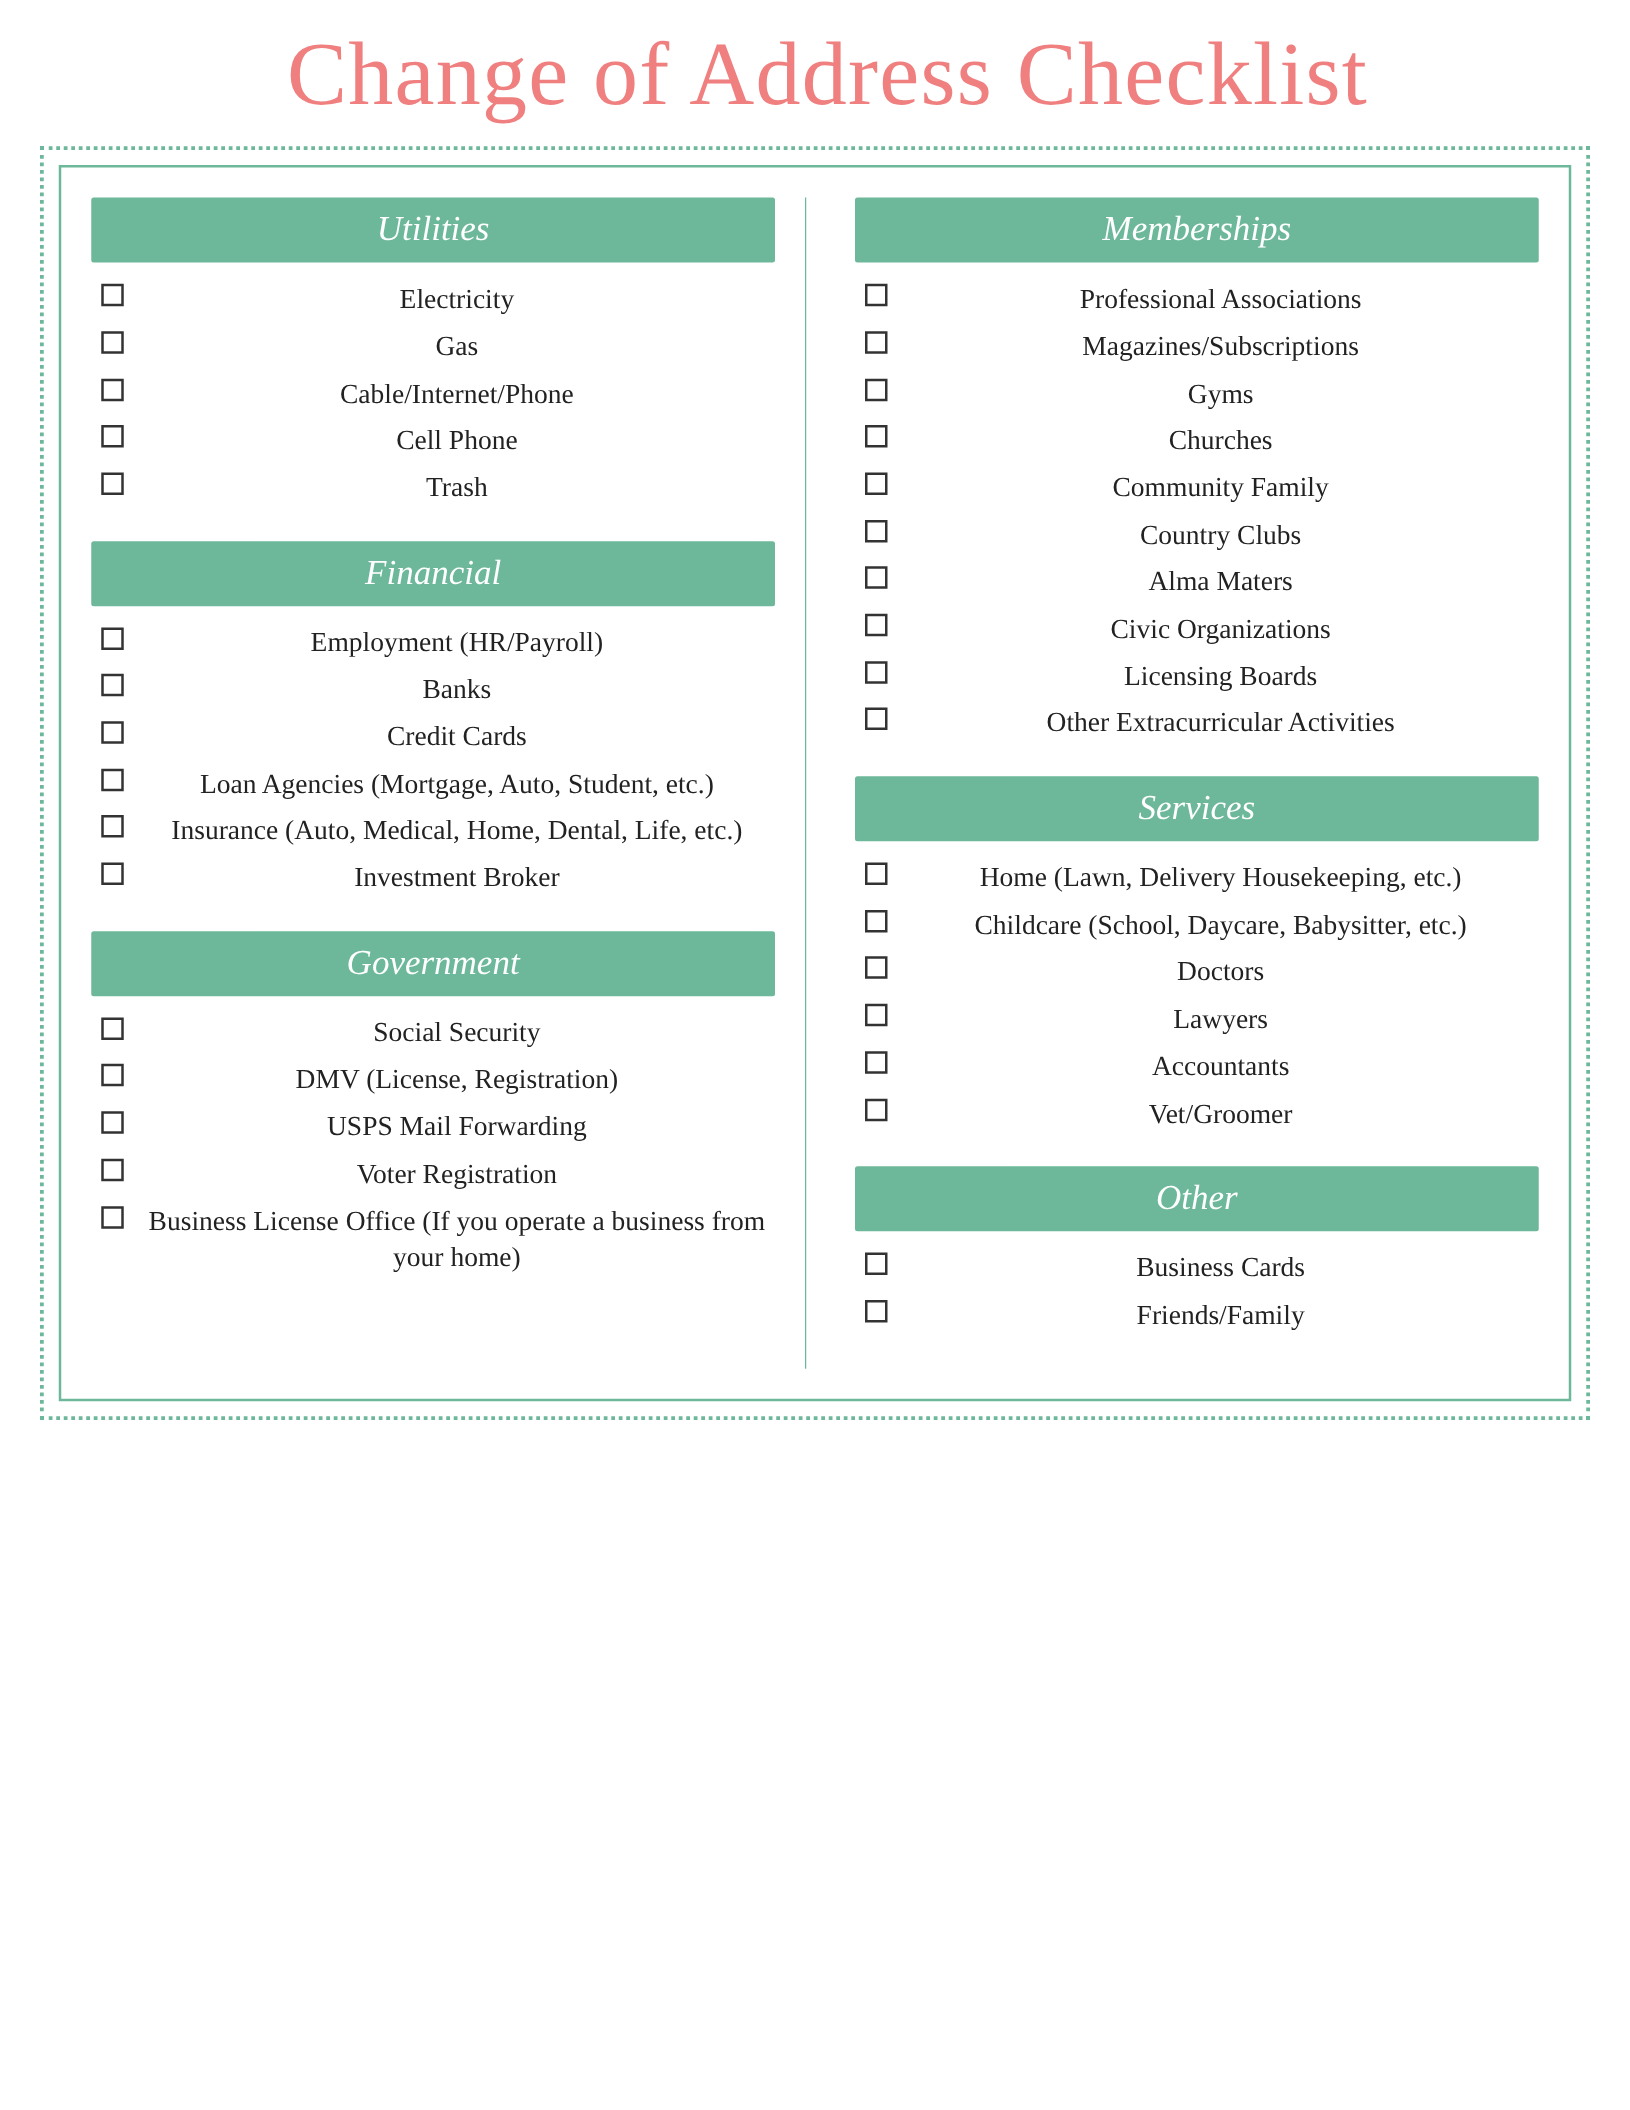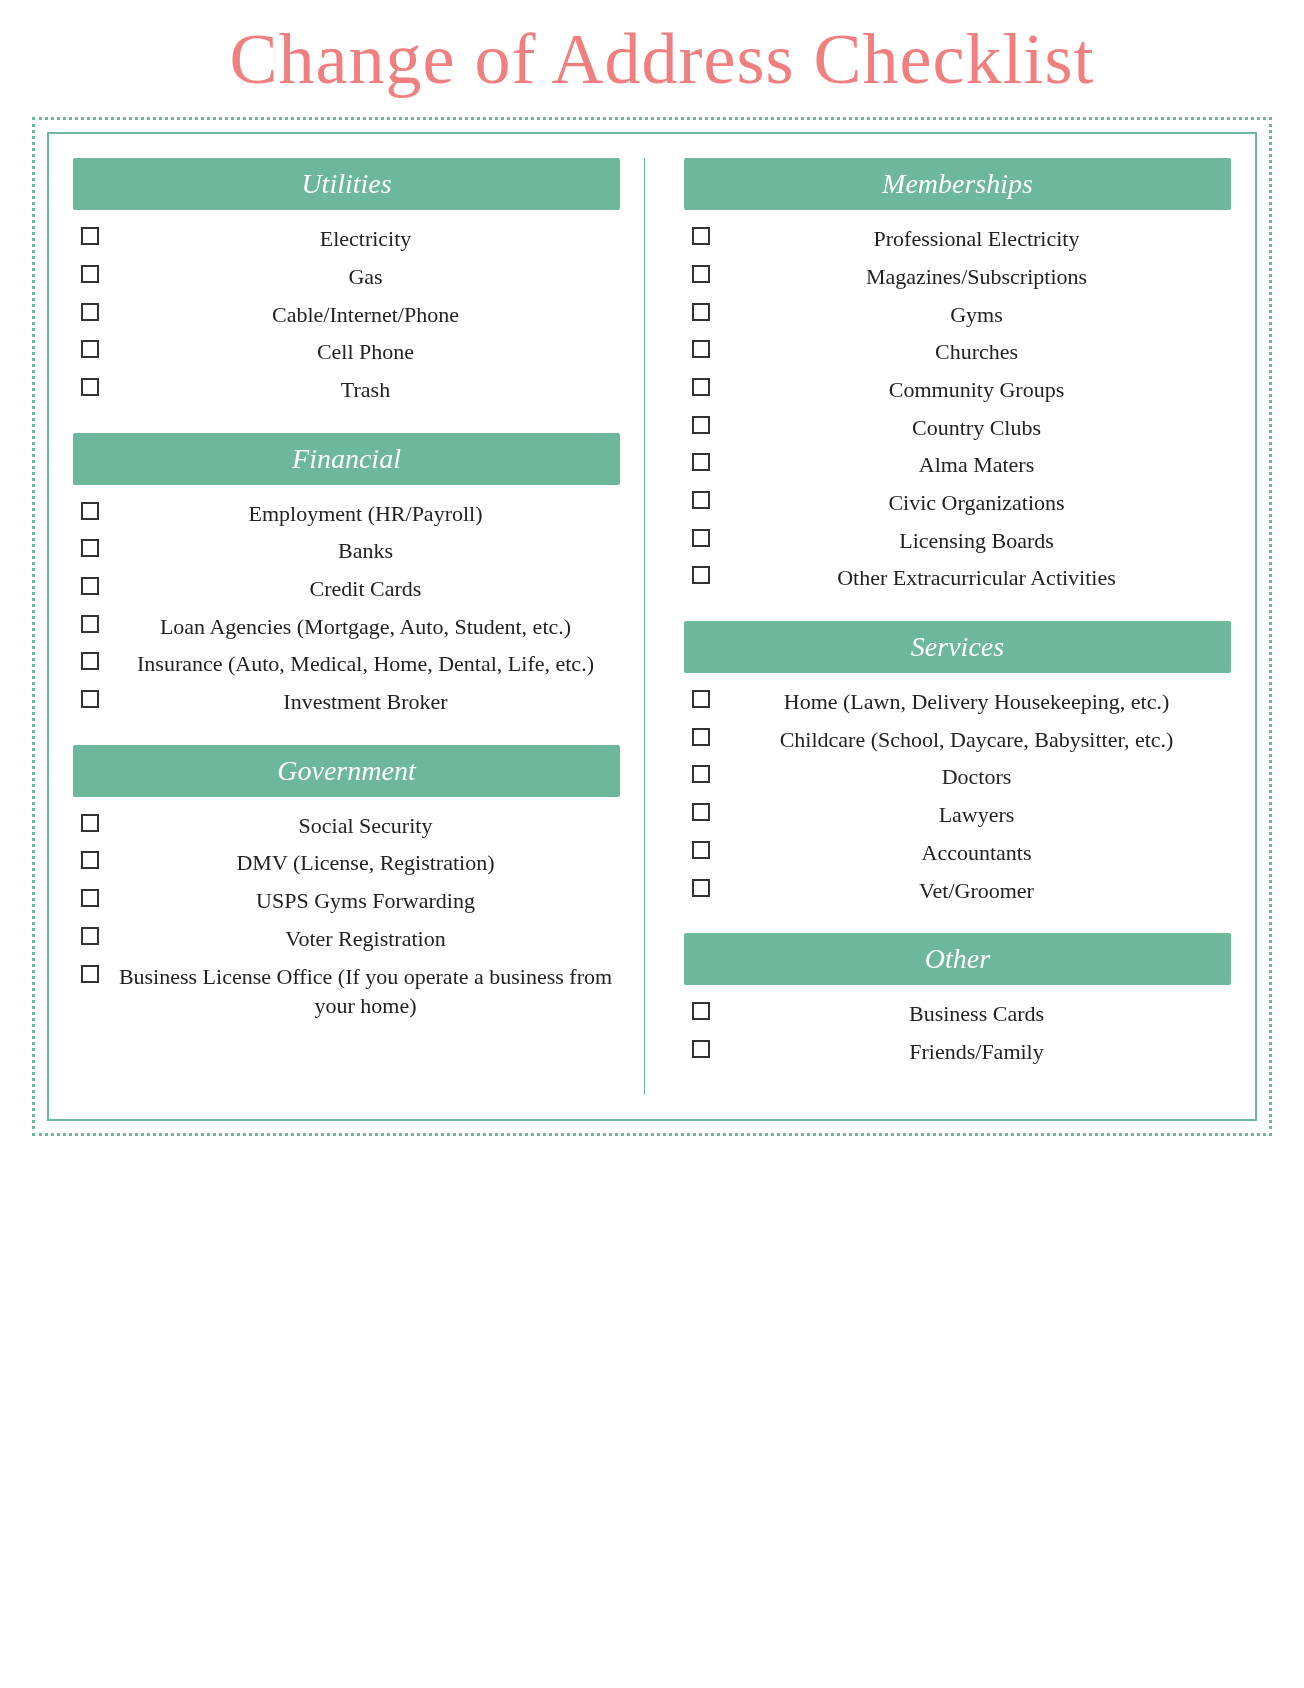--- a/index.html
+++ b/index.html
@@ -177,21 +177,21 @@
             <li>
                 <span class="checkbox"></span>
                 <span class="item-text">Social Security</span>
               </li>
             <li>
                 <span class="checkbox"></span>
                 <span class="item-text">DMV (License, Registration)</span>
               </li>
             <li>
                 <span class="checkbox"></span>
-                <span class="item-text">USPS Gyms Forwarding</span>
+                <span class="item-text">USPS Mail Forwarding</span>
               </li>
             <li>
                 <span class="checkbox"></span>
                 <span class="item-text">Voter Registration</span>
               </li>
             <li>
                 <span class="checkbox"></span>
                 <span class="item-text">Business License Office (If you operate a business from your home)</span>
               </li>
           </ul>
@@ -199,37 +199,37 @@
 
       </div>
 
       <div class="col-right">
 
         <div class="section">
           <div class="section-header">Memberships</div>
           <ul class="checklist">
             <li>
                 <span class="checkbox"></span>
-                <span class="item-text">Professional Electricity</span>
+                <span class="item-text">Professional Associations</span>
               </li>
             <li>
                 <span class="checkbox"></span>
                 <span class="item-text">Magazines/Subscriptions</span>
               </li>
             <li>
                 <span class="checkbox"></span>
                 <span class="item-text">Gyms</span>
               </li>
             <li>
                 <span class="checkbox"></span>
                 <span class="item-text">Churches</span>
               </li>
             <li>
                 <span class="checkbox"></span>
-                <span class="item-text">Community Groups</span>
+                <span class="item-text">Community Family</span>
               </li>
             <li>
                 <span class="checkbox"></span>
                 <span class="item-text">Country Clubs</span>
               </li>
             <li>
                 <span class="checkbox"></span>
                 <span class="item-text">Alma Maters</span>
               </li>
             <li>

